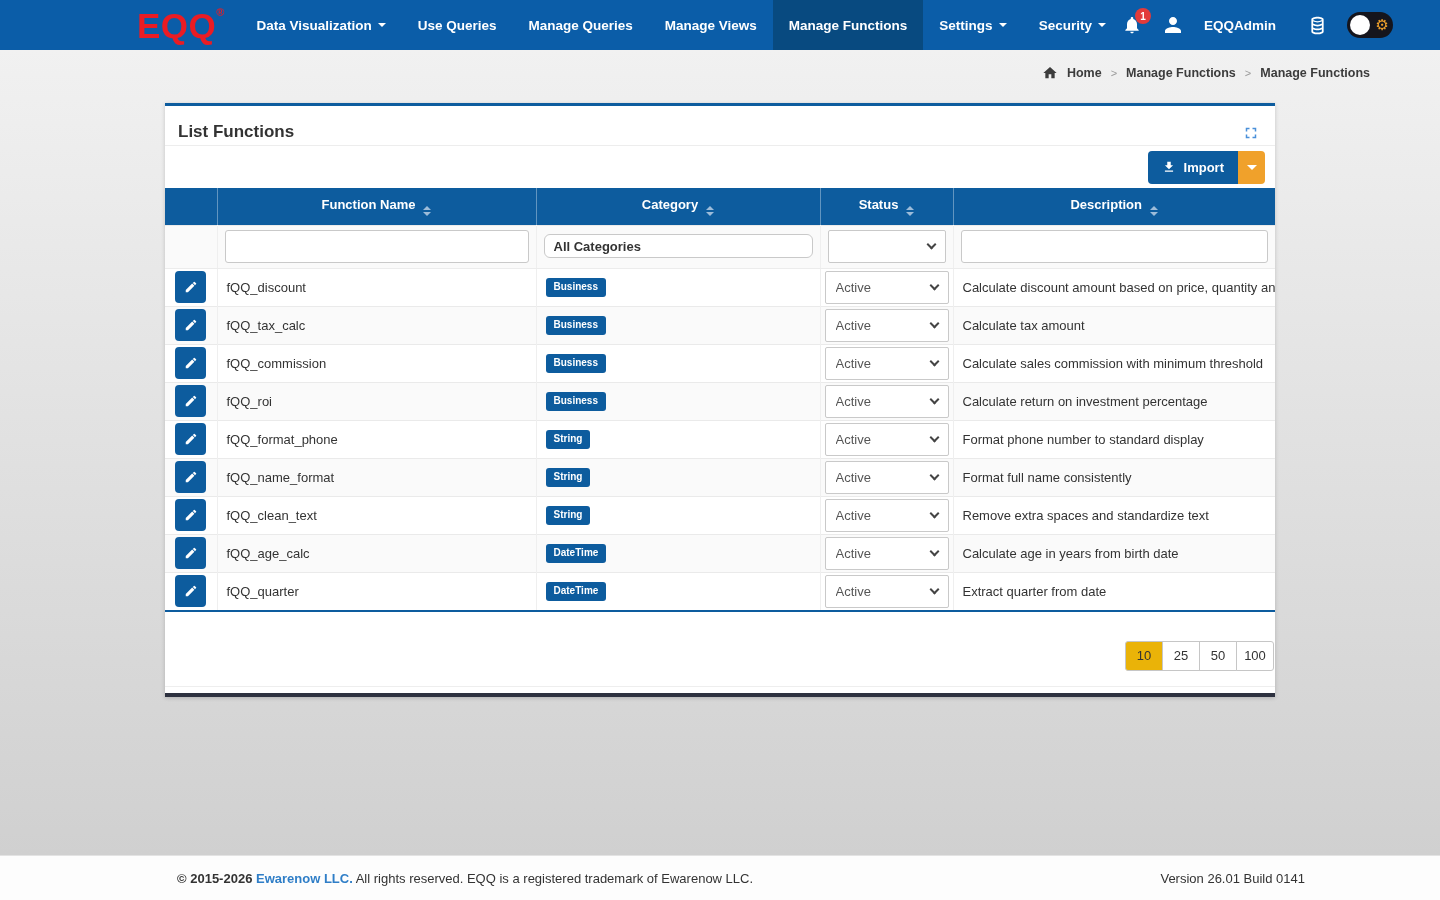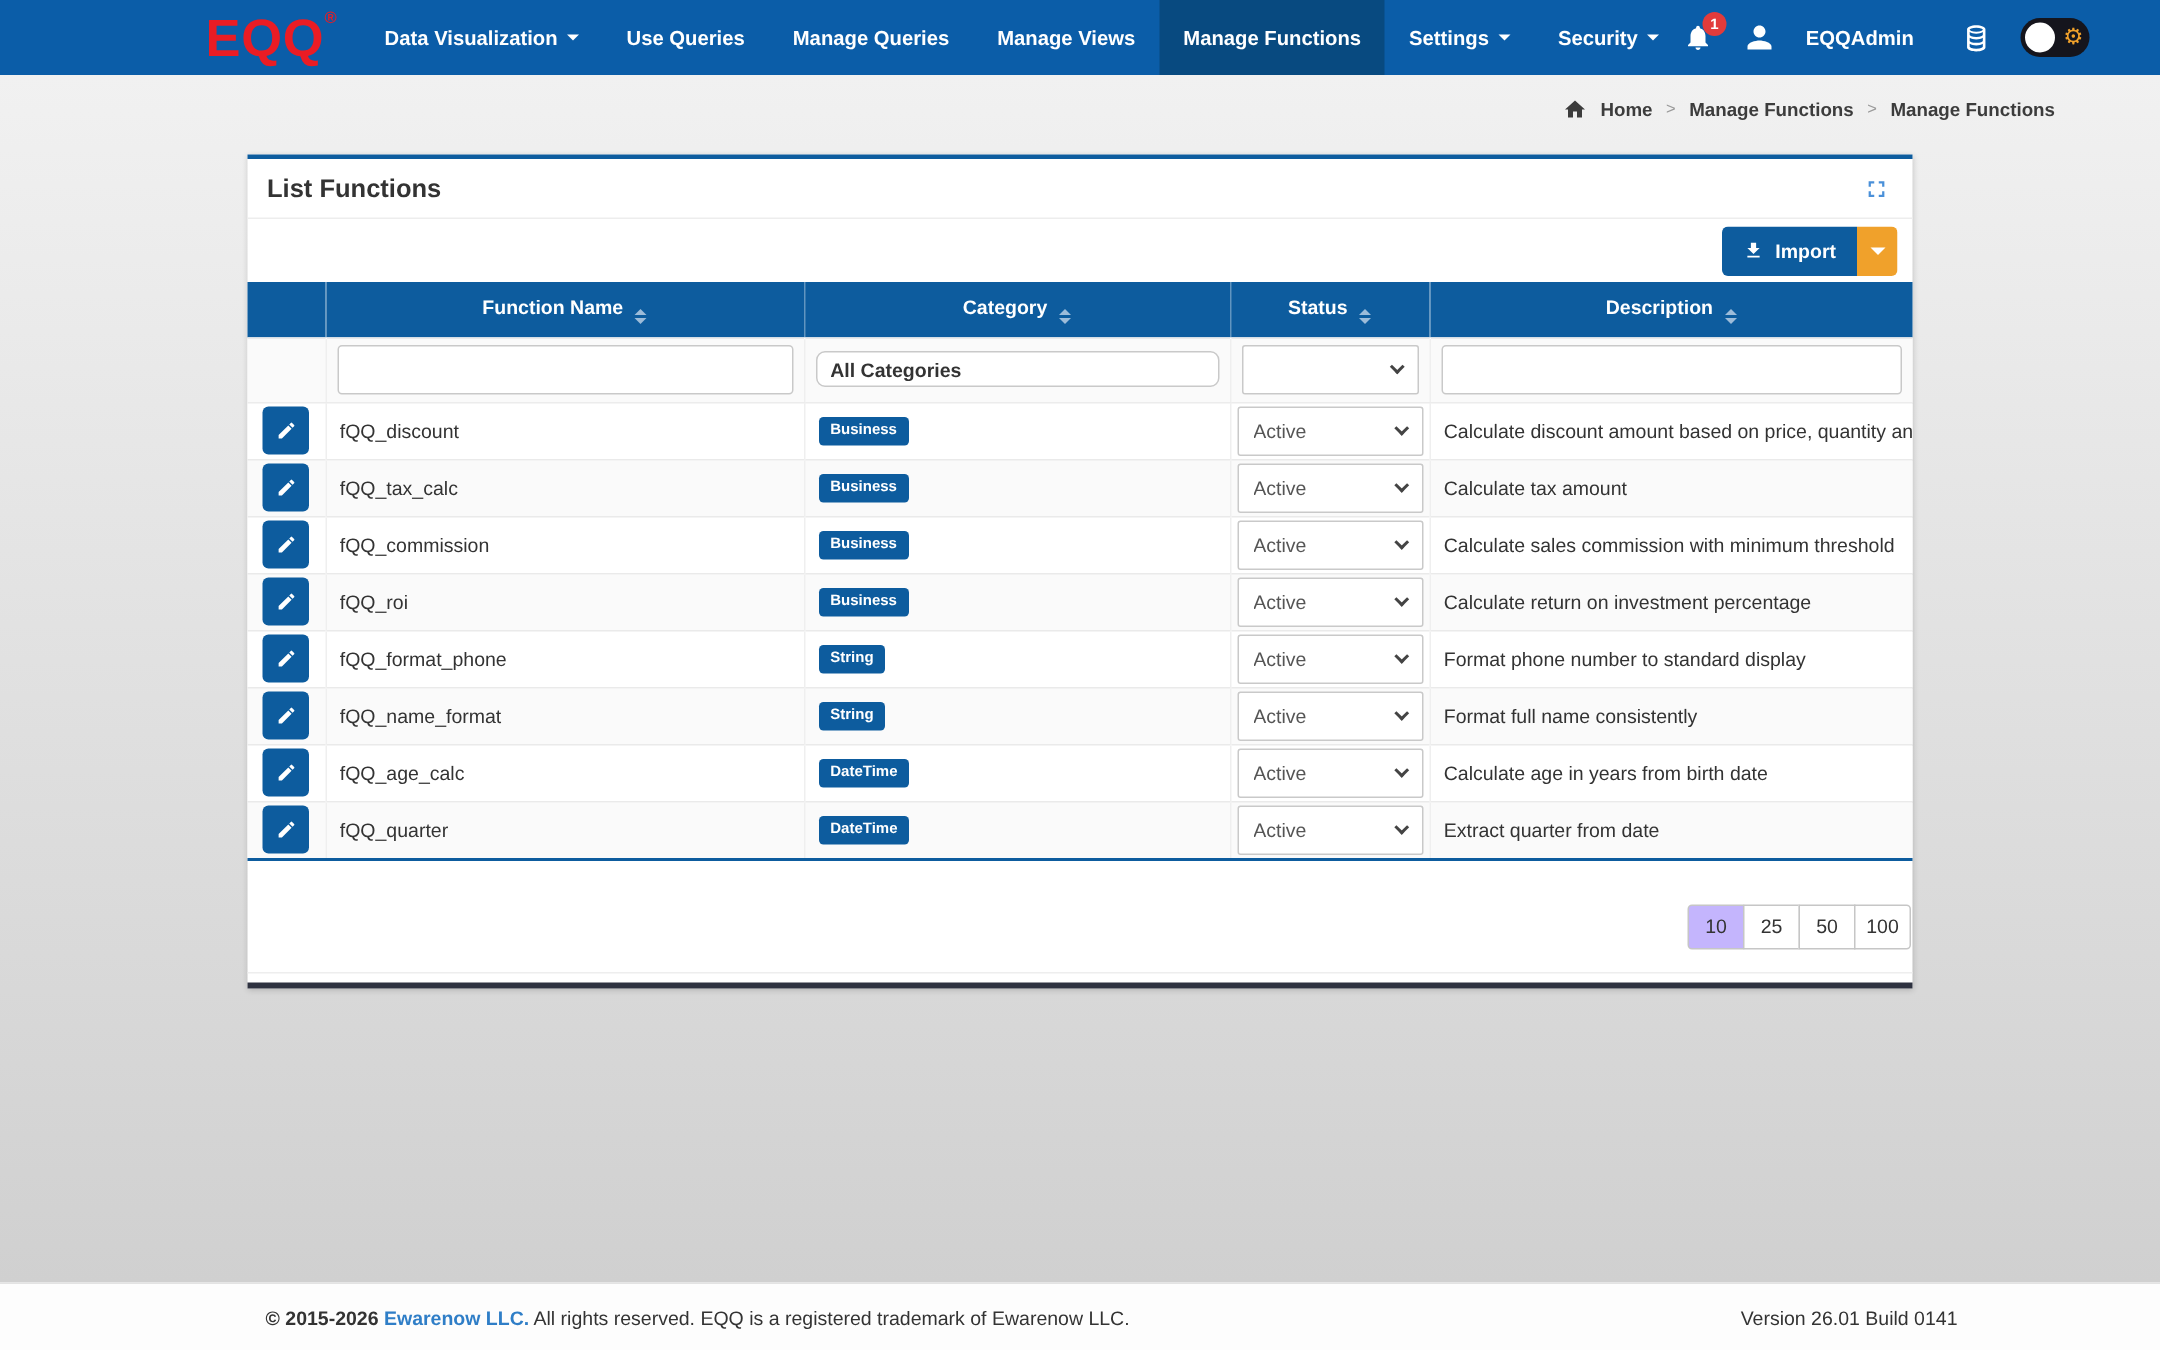--- a/index.html
+++ b/index.html
@@ -25,21 +25,21 @@
 
   
   .content { height:805px; background:linear-gradient(#f1f1f1, #d0d0d0); }
   .breadcrumb-bar { height:45px; display:flex; align-items:center; justify-content:flex-end; padding-right:70px; }
   .breadcrumb { display:flex; align-items:center; gap:9px; font-size:12.5px; color:#3c3c3c; font-weight:700; }
   .crumb-sep { color:#9a9a9a; font-weight:400; font-size:11px; }
   .crumb { cursor:pointer; }
 
   
   .panel { width:1110px; margin-left:165px; margin-top:8px; background:#fff; border-top:3px solid #0d5c9e; border-bottom:4px solid #2e3240; box-shadow:0 1px 4px rgba(0,0,0,.18); }
-  .panel-header { height:40px; display:flex; align-items:center; justify-content:space-between; padding:0 13px; border-bottom:1px solid #ededed; }
+  .panel-header { height:40px; display:flex; justify-content:space-between; padding:16px 13px; border-bottom:1px solid #ededed; }
   .panel-title { font-size:17px; font-weight:700; color:#333; }
   .expand-btn { background:none; border:none; cursor:pointer; display:flex; padding:2px; }
   .toolbar { display:flex; justify-content:flex-end; align-items:center; height:42px; padding:0 10px; }
   .import-group { display:inline-flex; border-radius:4px; overflow:hidden; }
   .import-main { background:#0d5c9e; color:#fff; border:none; font-family:inherit; font-size:13px; font-weight:700; height:33px; padding:0 14px; display:inline-flex; align-items:center; gap:8px; cursor:pointer; }
   .import-caret { background:#f0a12b; border:none; width:27px; height:33px; display:inline-flex; align-items:center; justify-content:center; cursor:pointer; }
   .import-caret .caret-down { margin:0; border-left-width:5px; border-right-width:5px; border-top-width:5px; }
 
   
   table { width:100%; border-collapse:collapse; table-layout:fixed; border-bottom:2px solid #0d5c9e; }
@@ -66,21 +66,21 @@
   .cell-cat { padding:0 9px; }
   .badge { display:inline-block; background:#0d5c9e; color:#fff; font-size:10px; font-weight:700; line-height:1; padding:4.5px 8px; border-radius:3px; }
   .cell-status { padding:2px 3px; }
   .cell-status .sel { max-width:124px; margin:0 auto; }
 
   
   .pagination { display:flex; justify-content:flex-end; padding:29px 1px 15px 0; }
   .page-btn { min-width:38px; height:30px; border:1px solid #c6c6c6; background:#fff; font-size:13px; font-family:inherit; color:#333; cursor:pointer; margin-left:-1px; }
   .page-btn:first-child { border-radius:3px 0 0 3px; margin-left:0; }
   .page-btn:last-child { border-radius:0 3px 3px 0; }
-  .page-btn.active { background:#c4b5fd; }
+  .page-btn.active { background:#eab308; }
   .panel-foot { border-top:1px solid #eee; height:7px; }
 
   
   .footer { height:45px; background:#fdfdfd; border-top:1px solid #e3e3e3; display:flex; align-items:center; justify-content:space-between; padding:0 135px 0 133px; font-size:13px; color:#333; }
   .copy-bold { font-weight:700;margin-left:44px; }
   .company-link { font-weight:700; color:#2f7ec7; cursor:pointer; }
   .version { color:#333; }
 
   svg { display:block; }
 </style>
@@ -308,20 +308,33 @@
               <div class="sel"><select><option>Active</option></select><span class="chev"></span></div>
             </td>
           <td class="cell-desc">Format full name consistently</td>
         </tr>
         <tr>
           <td class="cell-edit"><button class="edit-btn">
                 <svg width="14" height="14" viewBox="0 0 24 24" fill="#fff">
                   <path d="M3 17.25V21h3.75L17.81 9.94l-3.75-3.75L3 17.25zM20.71 7.04a1 1 0 0 0 0-1.41l-2.34-2.34a1 1 0 0 0-1.41 0l-1.83 1.83 3.75 3.75 1.83-1.83z"></path>
                 </svg>
               </button></td>
+          <td class="cell-name">fQQ_clean_text</td>
+          <td class="cell-cat"><span class="badge">String</span></td>
+          <td class="cell-status">
+              <div class="sel"><select><option>Active</option></select><span class="chev"></span></div>
+            </td>
+          <td class="cell-desc">Remove extra spaces and standardize text</td>
+        </tr>
+        <tr>
+          <td class="cell-edit"><button class="edit-btn">
+                <svg width="14" height="14" viewBox="0 0 24 24" fill="#fff">
+                  <path d="M3 17.25V21h3.75L17.81 9.94l-3.75-3.75L3 17.25zM20.71 7.04a1 1 0 0 0 0-1.41l-2.34-2.34a1 1 0 0 0-1.41 0l-1.83 1.83 3.75 3.75 1.83-1.83z"></path>
+                </svg>
+              </button></td>
           <td class="cell-name">fQQ_age_calc</td>
           <td class="cell-cat"><span class="badge">DateTime</span></td>
           <td class="cell-status">
               <div class="sel"><select><option>Active</option></select><span class="chev"></span></div>
             </td>
           <td class="cell-desc">Calculate age in years from birth date</td>
         </tr>
         <tr>
           <td class="cell-edit"><button class="edit-btn">
                 <svg width="14" height="14" viewBox="0 0 24 24" fill="#fff">

